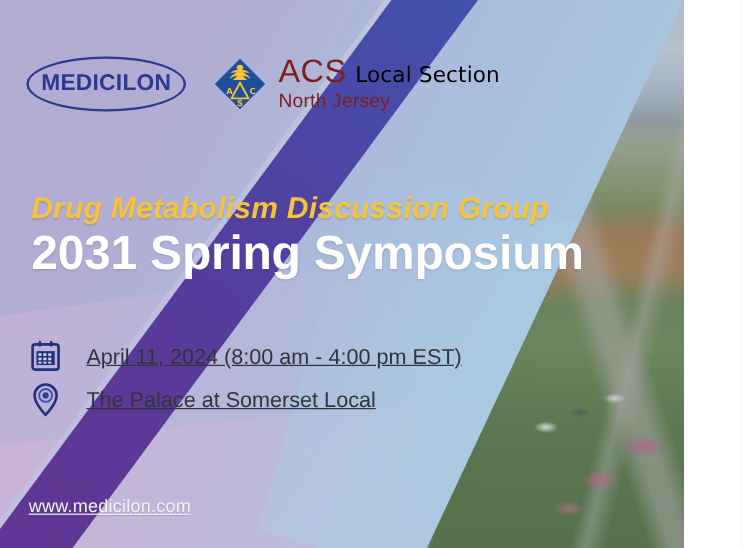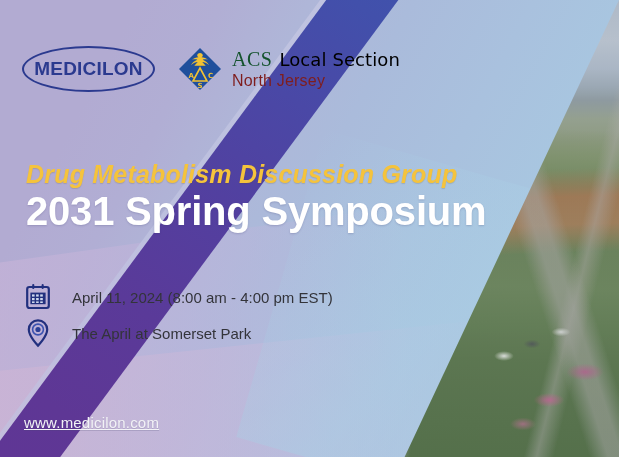--- a/index.html
+++ b/index.html
@@ -1,20 +1,20 @@
 <!DOCTYPE html>
 <html><head>
 <meta charset="utf-8">
 <style>
   html,body{margin:0;padding:0;background:#ffffff;}
   body{font-family:"Liberation Sans","DejaVu Sans",sans-serif;}
 
   .banner{
     position:relative;
-    width:619px;height:457px;
+    width:570px;height:457px;
     overflow:hidden;
     background:#b0aace;
   }
 
   
   .bg-base{
     position:absolute;inset:0;
     background:
       linear-gradient(118deg,
         #b2abd2 0%,
@@ -140,22 +140,22 @@
     letter-spacing:.2px;
     color:#2b3a8f;
     font-family:"Liberation Sans","DejaVu Sans",sans-serif;
   }
 
   .acs{display:flex;align-items:center;gap:9px;}
   .acs-mark{width:46px;height:46px;display:block;}
   .acs-text{display:flex;flex-direction:column;line-height:1;}
   .acs-line1{display:flex;align-items:baseline;gap:7px;}
   .acs-big{
-    font-size:20px;color:#14532d;letter-spacing:.5px;
-    font-family:Liberation Serif, serif;
+    font-size:27px;color:#7f1d1d;letter-spacing:.5px;
+    font-family:Liberation Sans, sans-serif;
   }
   .acs-small{
     font-size:18px;color:#000000;letter-spacing:.1px;
     font-family:"DejaVu Sans","Liberation Sans",sans-serif;
   }
   .acs-line2{
     font-size:16px;color:#7f1d1d;margin-top:4px;letter-spacing:.2px;
     font-family:Liberation Sans, sans-serif;
   }
 
@@ -172,22 +172,23 @@
     position:absolute;left:26px;top:189px;
     font-size:40px;font-weight:bold;color:#ffffff;
     letter-spacing:-.2px;white-space:nowrap;
     text-shadow:0 1px 2px rgba(60,60,110,.22);
   }
 
   
   .detail{
     position:absolute;left:24px;
     display:flex;align-items:center;gap:20px;
-    font-size:15px;color:#33343a;
+    font-size:18px;color:#33343a;
     white-space:nowrap;
+    text-decoration:underline;
   }
   .detail.date{top:282px;}
   .detail.venue{top:318px;}
   .addr{
     position:absolute;left:68px;top:360px;
     font-size:17px;color:#33343a;white-space:nowrap;
   }
   .ico{width:28px;height:30px;flex:0 0 28px;display:block;}
 
   .url{
@@ -271,19 +272,19 @@
   </div>
 
   <div class="detail venue">
     <span>
       <svg class="ico" viewBox="0 0 28 30" xmlns="http://www.w3.org/2000/svg">
         <path d="M14 2.4 C8.9 2.4 4.8 6.5 4.8 11.6 C4.8 18.4 14 27.6 14 27.6 C14 27.6 23.2 18.4 23.2 11.6 C23.2 6.5 19.1 2.4 14 2.4 Z" fill="none" stroke="#22307e" stroke-width="2.2"></path>
         <circle cx="14" cy="11.5" r="5.4" fill="none" stroke="#3b52b0" stroke-width="1.6"></circle>
         <circle cx="14" cy="11.5" r="2.6" fill="#2b3f96"></circle>
       </svg>
     </span>
-    <span>The April at Somerset Park</span>
+    <span>The Palace at Somerset Local</span>
   </div>
 
 
   <div class="url">www.medicilon.com</div>
 
 </div>
 
 </body></html>

